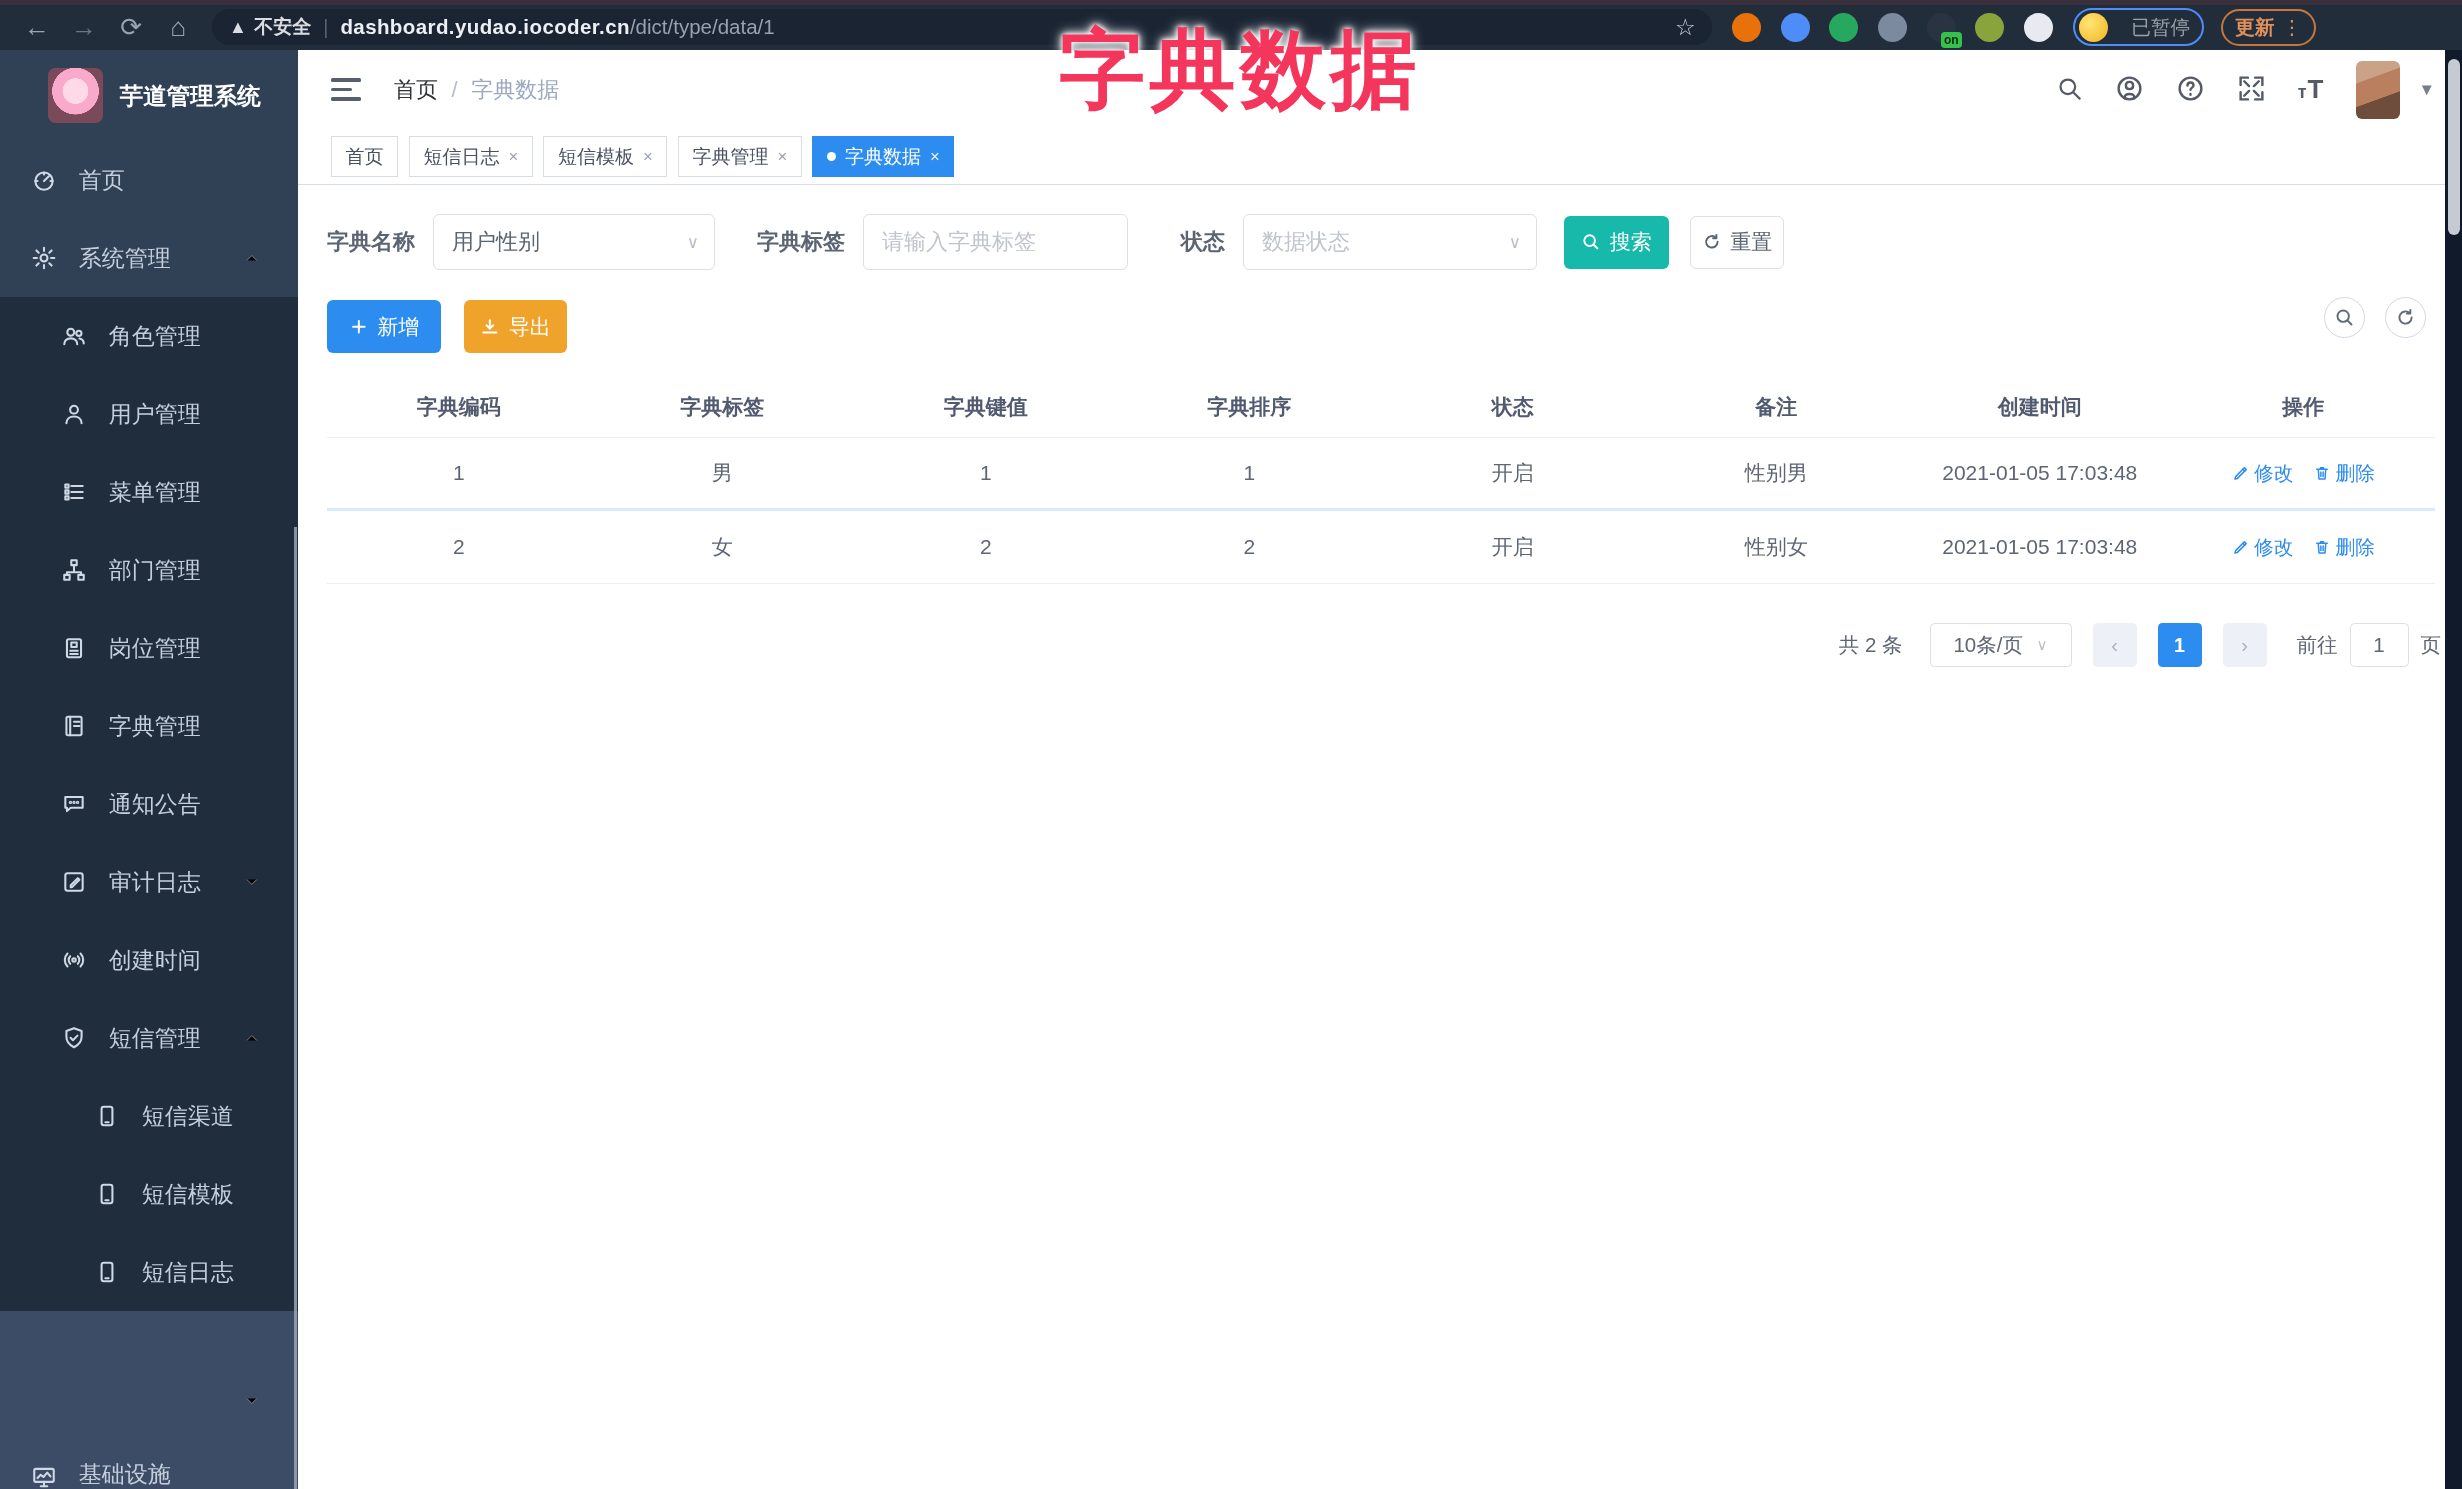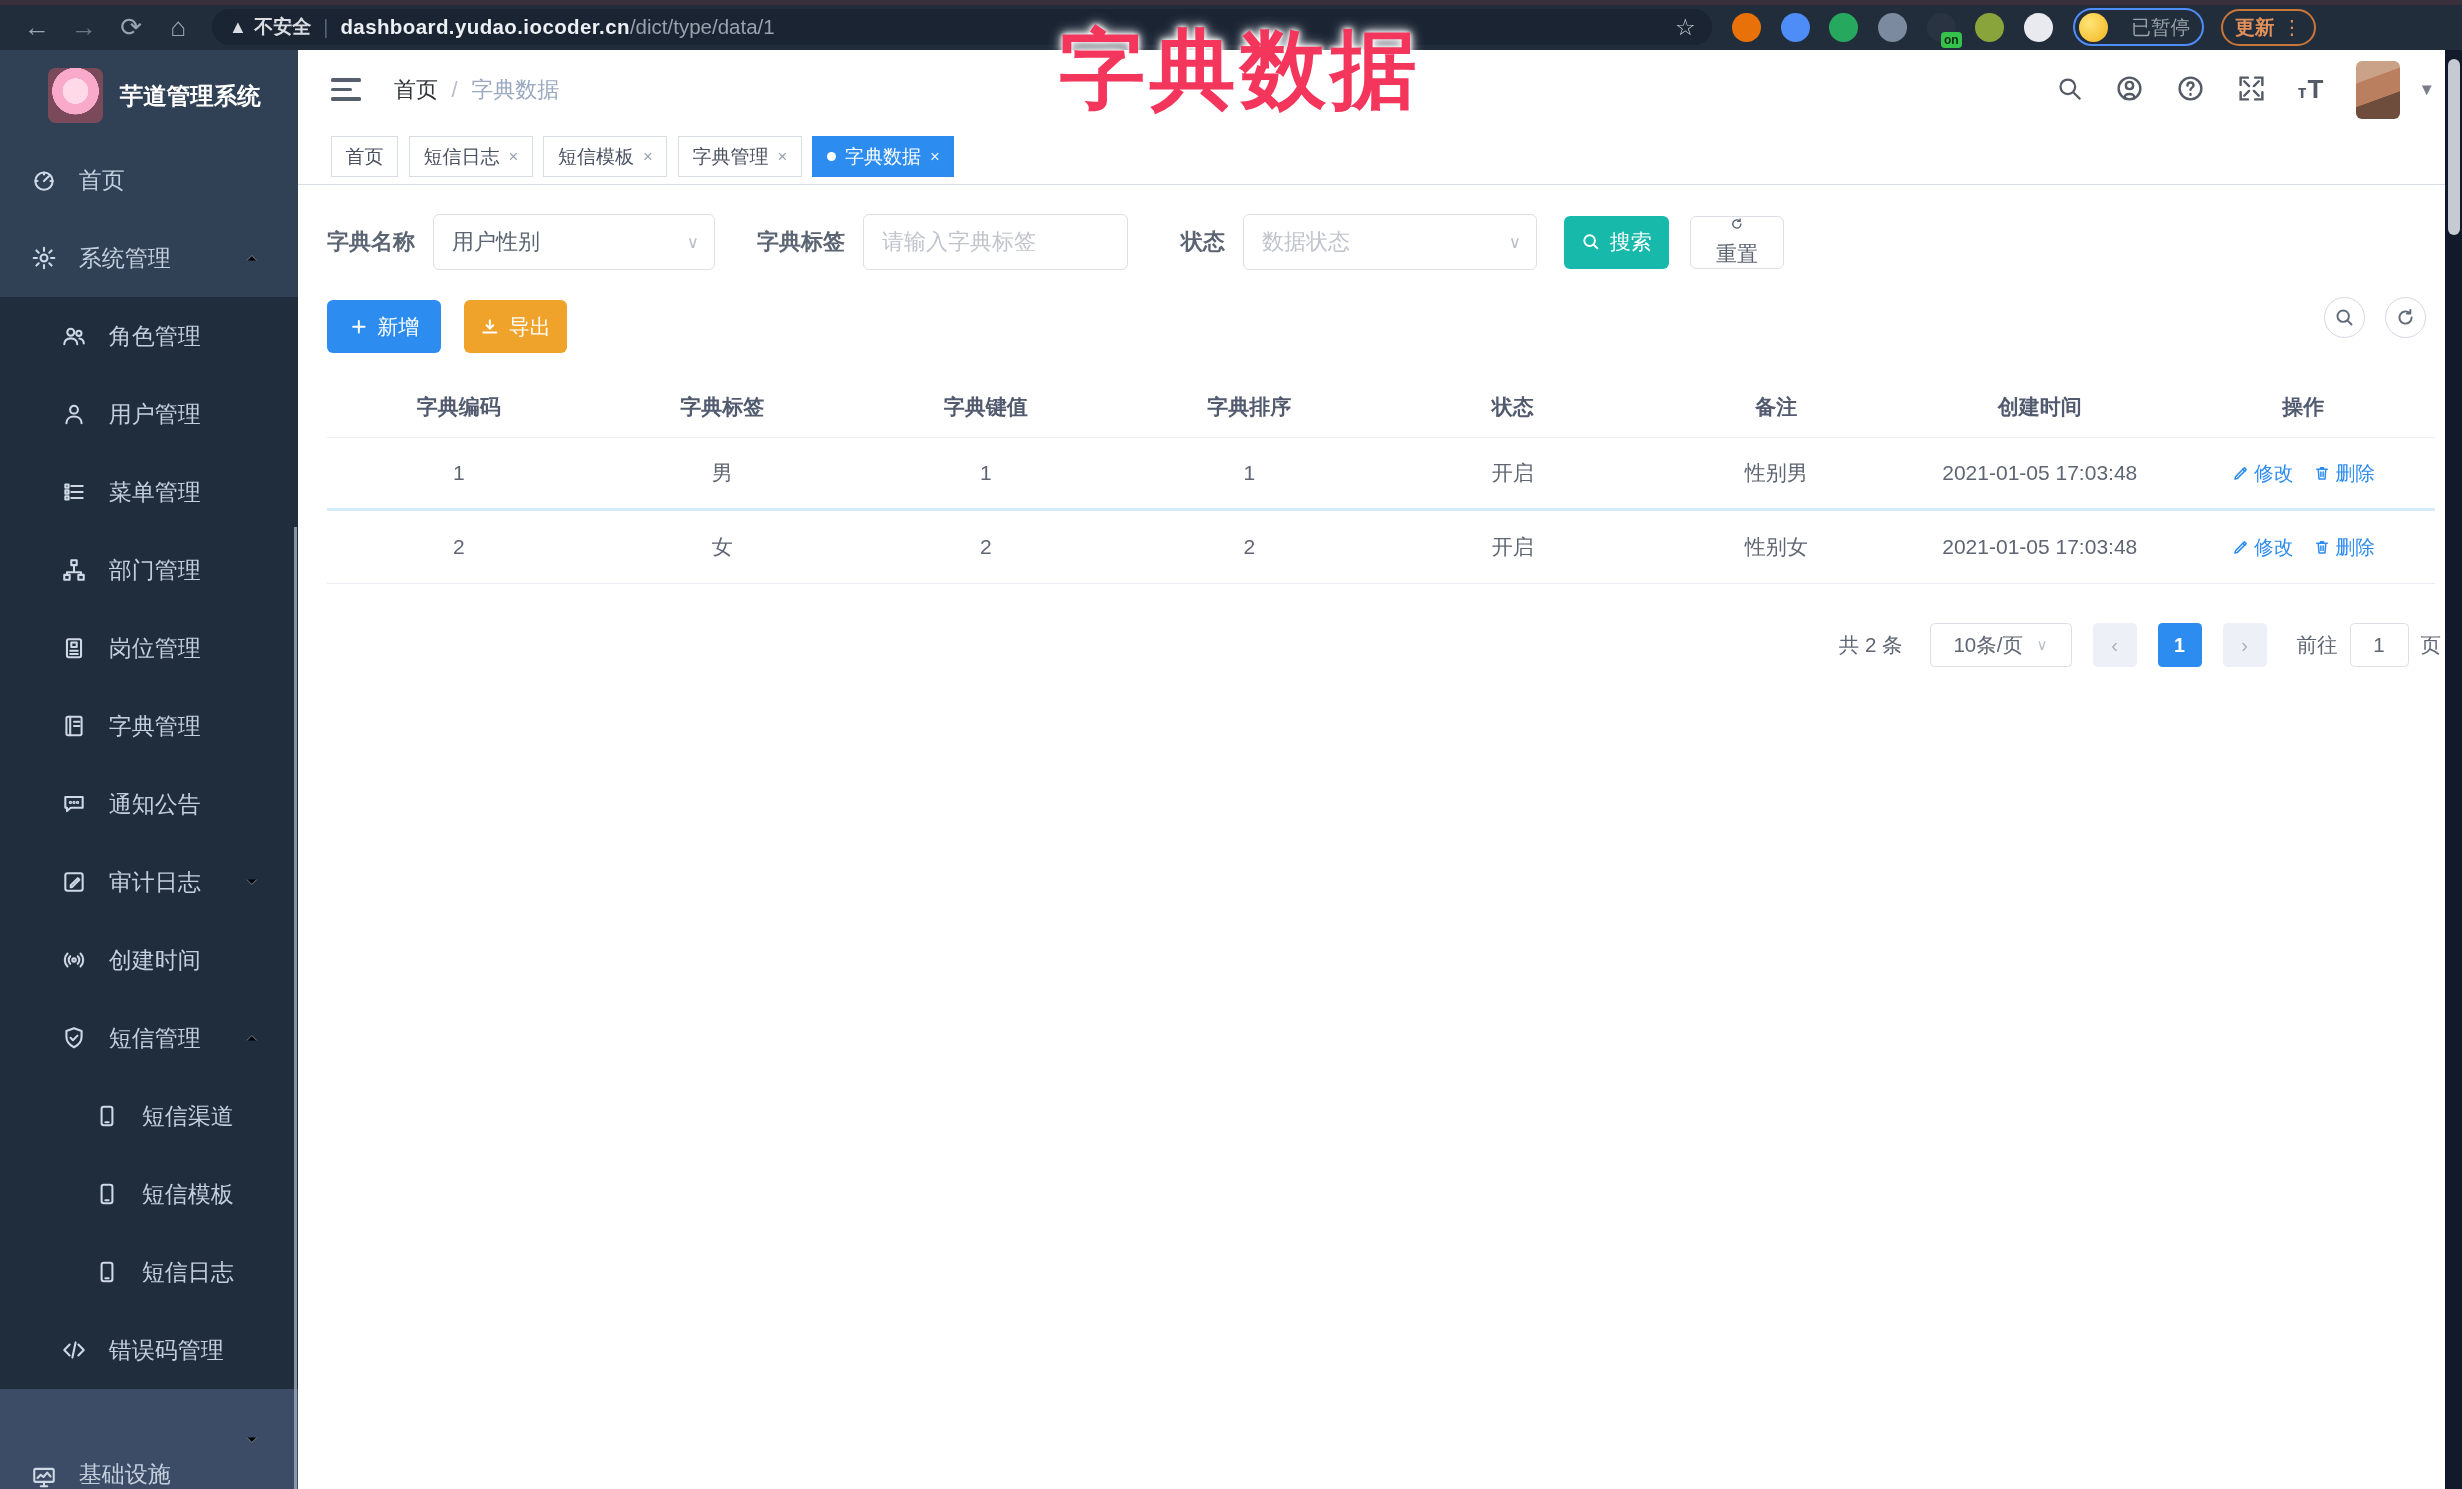--- a/index.html
+++ b/index.html
@@ -83,21 +83,21 @@
   .fld{height:56px;border:1.5px solid #dcdfe6;border-radius:6px;background:#fff;display:flex;align-items:center;padding:0 18px;position:relative;}
   .fld .caret{position:absolute;right:15px;color:#b8bdc9;font-size:16.7px;}
   .sel-name{width:282px;color:#5b6472;}
   .inp-label{width:265px;color:#c0c4cc;}
   .sel-status{width:294px;color:#c0c4cc;}
   .gap1{width:42px;}
   .gap2{width:53px;}
   .btn{height:53px;border-radius:6px;display:inline-flex;align-items:center;justify-content:center;font-size:21px;gap:9px;cursor:pointer;border:1.5px solid transparent;flex:none;}
   .btn svg{stroke:#fff;fill:none;stroke-width:2.4;stroke-linecap:round;stroke-linejoin:round;}
   .btn-search{background:#16b9aa;color:#fff;width:105px;margin-left:27px;}
-  .btn-reset{background:#fff;color:#5b6472;border-color:#dcdfe6;width:94px;margin-left:21px;flex-direction:column;}
+  .btn-reset{background:#fff;color:#5b6472;border-color:#dcdfe6;width:94px;margin-left:21px;}
   .btn-reset svg{stroke:#5b6472;}
   .actions{display:flex;align-items:center;margin-top:30px;position:relative;}
   .btn-add{background:#2d8cf0;color:#fff;width:114px;}
   .btn-export{background:#f0a32a;color:#fff;width:103px;margin-left:23px;}
   .circletools{position:absolute;right:6px;top:-3px;display:flex;gap:19.7px;}
   .ctool{width:41px;height:41px;border-radius:50%;border:1.5px solid #d4d7e2;display:flex;align-items:center;justify-content:center;cursor:pointer;background:#fff;}
   .ctool svg{stroke:#606a78;fill:none;stroke-width:2.2;stroke-linecap:round;stroke-linejoin:round;}
 
   
   .table{margin-top:23px;width:2108px;font-size:21px;color:#5f6673;}
@@ -333,28 +333,20 @@
             <span class="mlabel">短信模板</span>
           </div>
           <div class="menu-item level3 sec-submenu">
             <span class="mi">
               <svg width="26" height="26" viewBox="0 0 24 24">
                 <rect x="7" y="3.5" width="10" height="17" rx="2"></rect>
                 <line x1="10.5" y1="17.8" x2="13.5" y2="17.8"></line>
               </svg>
             </span>
             <span class="mlabel">短信日志</span>
-          </div>
-          <div class="menu-item level2 sec-submenu">
-            <span class="mi">
-              <svg width="26" height="26" viewBox="0 0 24 24">
-                <path d="M8 7l-5 5 5 5M16 7l5 5-5 5M13.5 5l-3 14"></path>
-              </svg>
-            </span>
-            <span class="mlabel">错误码管理</span>
           </div>
           <div class="menu-item level1 sec-hover">
             <span class="mi">
               <svg width="26" height="26" viewBox="0 0 24 24">
                 <rect x="3" y="4.5" width="18" height="12" rx="1.5"></rect>
                 <path d="M6 13l3-3 2.5 2 3.5-4 3 3.5"></path>
                 <line x1="9" y1="20.5" x2="15" y2="20.5"></line>
                 <line x1="12" y1="16.5" x2="12" y2="20.5"></line>
               </svg>
             </span>

